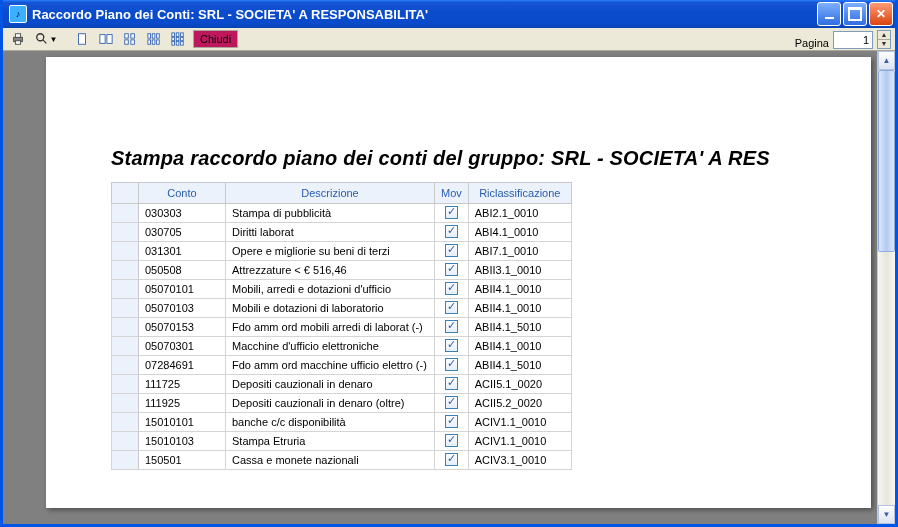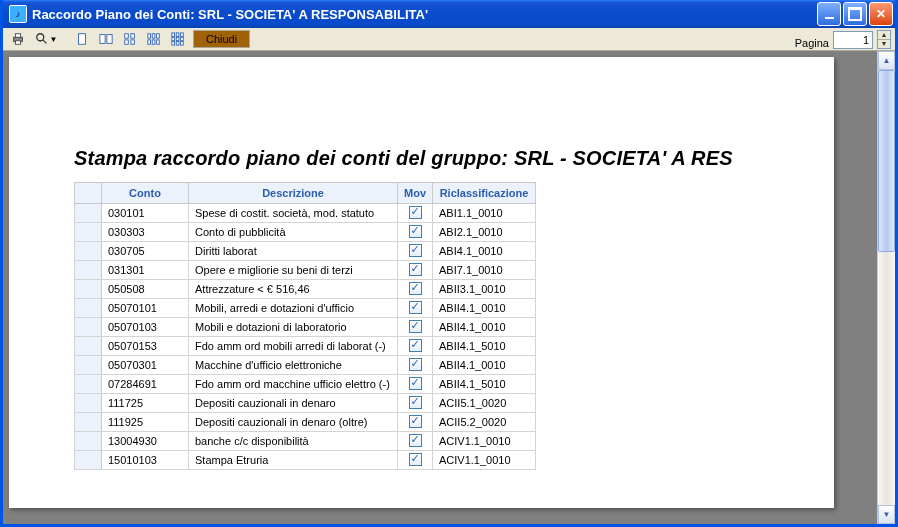--- a/index.html
+++ b/index.html
@@ -79,23 +79,23 @@
   .tb-icon {
     width:20px; height:18px;
     border: 1px solid transparent;
     display:flex;align-items:center;justify-content:center;
     cursor:pointer;
     border-radius:2px;
   }
   .tb-icon svg { width:14px; height:14px; }
   .btn-chiudi {
     height:18px;
-    padding: 0 12px;
+    padding: 0 6px;
     border: 1px solid #aca899;
-    background:#a16207;
+    background:#be185d;
     font: inherit;
     cursor:pointer;
     margin-left:2px;
   }
   .tb-right {
     margin-left:auto; display:flex; align-items:flex-end; gap:4px;
   }
   .pagina-label { }
   .page-input {
     width:32px; height:16px; font:inherit;
@@ -119,21 +119,21 @@
     flex:1;
     display:flex;
     overflow:hidden;
     background:#808080;
   }
   .content-viewport {
     flex:1;
     overflow:hidden;
     background:#808080;
     padding: 6px 6px 16px 6px;
-    display:flex; justify-content:flex-start;
+    display:flex; justify-content:flex-end;
   }
   .page {
     width: 825px;
     background:#fff;
     box-shadow: 2px 2px 5px rgba(0,0,0,0.4);
     padding: 90px 65px 0 65px;
     box-sizing:border-box;
   }
   .report-title {
     font-style: italic;
@@ -144,21 +144,21 @@
   }
 
   
   .report-table {
     border-collapse: collapse;
     font-size: 11px;
   }
   .report-table th {
     background: #ebf2fb;
     color: #2a5db0;
-    font-weight: bold;
+    font-weight: normal;
     text-align: center;
     padding: 2px 6px;
     border: 1px solid #c9c9c9;
     height: 16px;
   }
   .report-table td {
     border: 1px solid #d4d4d4;
     padding: 1px 6px;
     height: 16px;
     vertical-align: middle;
@@ -316,29 +316,22 @@
               <th class="stub"></th>
               <th class="th-conto">Conto</th>
               <th class="th-descr">Descrizione</th>
               <th class="th-mov">Mov</th>
               <th class="th-ricl">Riclassificazione</th>
             </tr>
           </thead>
           <tbody id="report-body">
               <tr>
                 <td class="stub"></td>
-                <td class="conto">030101</td>
-                <td class="descr">Spese di costit. società, mod. statuto</td>
-                <td class="mov"><span class="mov-check"></span></td>
-                <td class="ricl">ABI1.1_0010</td>
-              </tr>
-              <tr>
-                <td class="stub"></td>
                 <td class="conto">030303</td>
-                <td class="descr">Conto di pubblicità</td>
+                <td class="descr">Stampa di pubblicità</td>
                 <td class="mov"><span class="mov-check"></span></td>
                 <td class="ricl">ABI2.1_0010</td>
               </tr>
               <tr>
                 <td class="stub"></td>
                 <td class="conto">030705</td>
                 <td class="descr">Diritti laborat</td>
                 <td class="mov"><span class="mov-check"></span></td>
                 <td class="ricl">ABI4.1_0010</td>
               </tr>
@@ -400,31 +393,38 @@
               </tr>
               <tr>
                 <td class="stub"></td>
                 <td class="conto">111925</td>
                 <td class="descr">Depositi cauzionali in denaro (oltre)</td>
                 <td class="mov"><span class="mov-check"></span></td>
                 <td class="ricl">ACII5.2_0020</td>
               </tr>
               <tr>
                 <td class="stub"></td>
-                <td class="conto">13004930</td>
+                <td class="conto">15010101</td>
                 <td class="descr">banche c/c disponibilità</td>
                 <td class="mov"><span class="mov-check"></span></td>
                 <td class="ricl">ACIV1.1_0010</td>
               </tr>
               <tr>
                 <td class="stub"></td>
                 <td class="conto">15010103</td>
                 <td class="descr">Stampa Etruria</td>
                 <td class="mov"><span class="mov-check"></span></td>
                 <td class="ricl">ACIV1.1_0010</td>
+              </tr>
+              <tr>
+                <td class="stub"></td>
+                <td class="conto">150501</td>
+                <td class="descr">Cassa e monete nazionali</td>
+                <td class="mov"><span class="mov-check"></span></td>
+                <td class="ricl">ACIV3.1_0010</td>
               </tr>
             </tbody>
         </table>
       </div>
     </div>
     <div class="scrollbar-v">
       <div class="sb-btn">▲</div>
       <div class="sb-track">
         <div class="sb-thumb"></div>
       </div>

